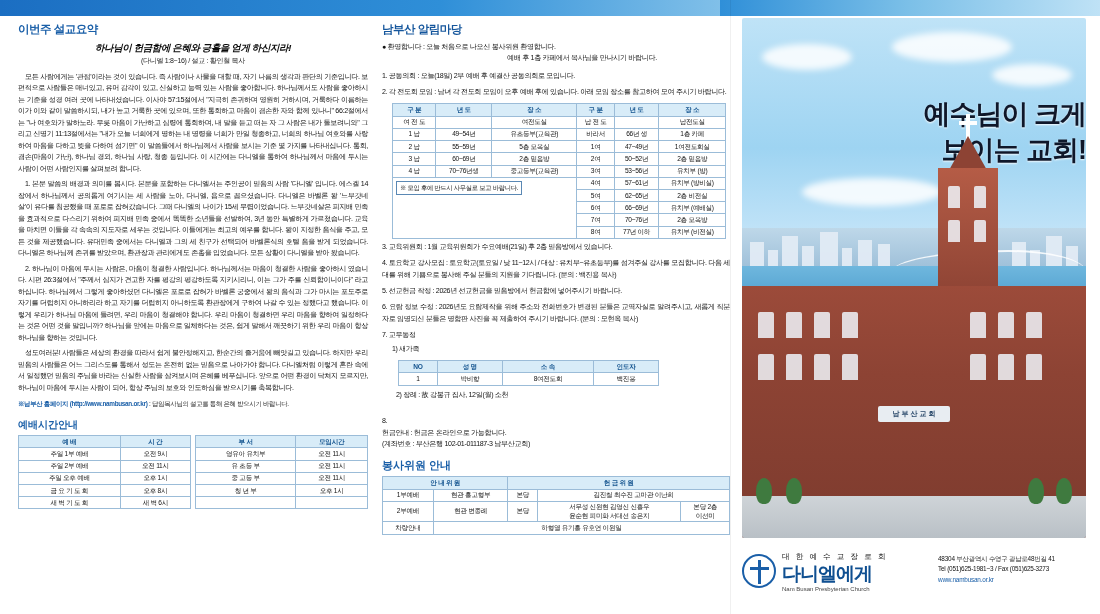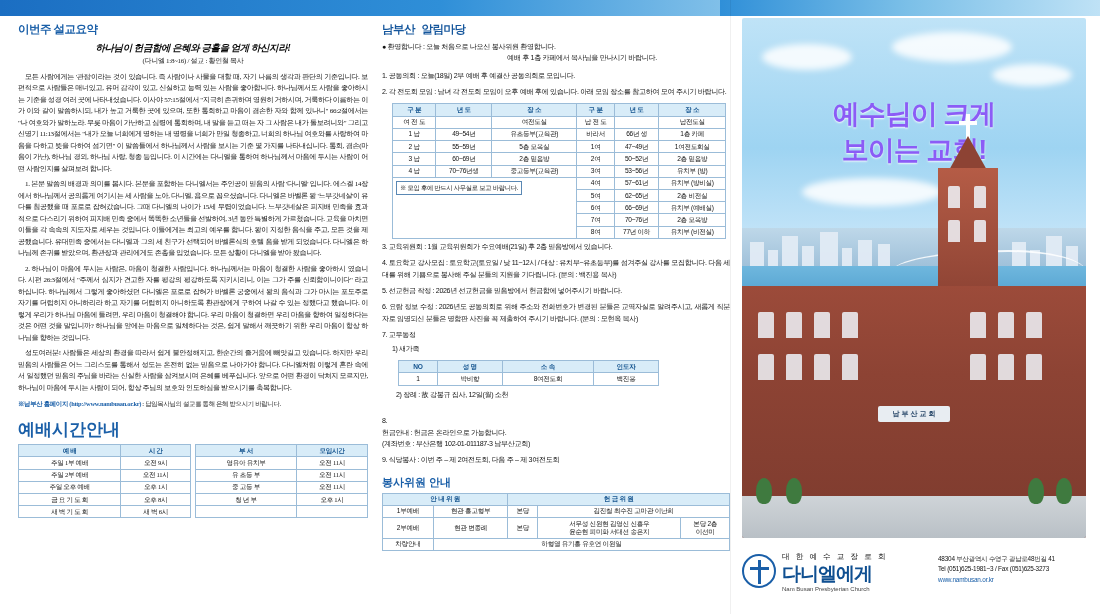--- a/index.html
+++ b/index.html
@@ -20,49 +20,49 @@
     position:absolute; left:0; top:0; width:1100px; height:16px;
     background:linear-gradient(90deg,#1b6ec2 0%, #2f8fd8 40%, #9fd2ef 75%, #cfe8f8 100%);
   }
   .topbar-right {
     position:absolute; right:0; top:0; width:380px; height:16px;
     background:linear-gradient(90deg,#2f8fd8 0%, #7cc0e8 50%, #bfe2f6 100%);
   }
 
   
   .col { position:absolute; top:22px; }
-  .col1 { left:18px; width:350px;font-family:Liberation Serif, serif; }
+  .col1 { left:18px; width:350px; }
   .col2 { left:382px; width:348px; }
 
   h2.sect {
     color:#1a5fa8; font-size:11.5px; font-weight:bold; margin:0 0 5px 0;
     letter-spacing:-0.5px;
   }
-  h2.sect.blue2 { color:#15569c;font-family:Liberation Mono, monospace; }
+  h2.sect.blue2 { color:#15569c; }
 
   .verse {
     font-size:9.5px; font-weight:bold; text-align:center; color:#0b0b0b;
     font-style:italic; margin:2px 0 1px 0; letter-spacing:-0.4px;
   }
   .verse-ref {
     font-size:7px; text-align:center; margin-bottom:6px; color:#222;
     letter-spacing:-0.3px;
   }
   .body-text {
     font-size:7.1px; line-height:1.62; text-align:justify; color:#111;
     letter-spacing:-0.35px; text-indent:7px; margin:0 0 4px 0;
   }
 
   .footnote {
     font-size:6.4px; color:#1a1a1a; margin-top:6px; letter-spacing:-0.3px;
   }
   .footnote .blue { color:#1a5fa8; font-weight:bold; }
 
   
-  .wt-title { color:#1a5fa8; font-size:17px; font-weight:bold; margin:9px 0 3px 0; }
+  .wt-title { color:#1a5fa8; font-size:10px; font-weight:bold; margin:9px 0 3px 0; }
   table.grid {
     border-collapse:collapse; width:100%; font-size:6.6px; letter-spacing:-0.3px;
   }
   table.grid td, table.grid th {
     border:1px solid #9bbcd8; padding:1.5px 2px; text-align:center; color:#111;
     line-height:1.25;
   }
   table.grid th { background:#d8ecf8; font-weight:bold; color:#14548f; }
   .wt-wrap { display:flex; gap:4px; }
   .wt-wrap table { width:50%; }
@@ -148,22 +148,22 @@
   }
   .plaza {
     position:absolute; left:0; bottom:0; width:344px; height:42px;
     background:linear-gradient(180deg,#cfd4d8,#b9c0c6);
   }
   .tree {
     position:absolute; bottom:34px; width:16px; height:26px; background:#3f7a3f;
     border-radius:50% 50% 40% 40%;
   }
   .hero-title {
-    position:absolute; left:0; top:78px; width:344px; text-align:center;
-    font-size:27px; font-weight:bold; color:#8b5cf6; letter-spacing:-1px;
+    position:absolute; left:0; top:78px; width:344px; text-align:right;
+    font-size:27px; font-weight:bold; color:#0f172a; letter-spacing:-1px;
     line-height:1.35; text-shadow:0 1px 2px rgba(255,255,255,0.9);
   }
 
   
   .footer {
     position:absolute; left:742px; top:548px; width:344px; height:60px;
   }
   .logo-circle {
     position:absolute; left:0; top:6px; width:34px; height:34px; border-radius:50%;
     border:2px solid #1a5fa8; background:#fff;
@@ -391,21 +391,21 @@
       <li>
         <span>4.</span>
         <span>토요학교 강사모집 : 토요학교(토요일 / 낮 11~12시 / 대상 : 유치부~유초등부)를 섬겨주실 강사를 모집합니다. 다음 세대를 위해 기쁨으로 봉사해 주실 분들의 지원을 기다립니다. (문의 : 백진용 목사)</span>
       </li>
       <li>
         <span>5.</span>
         <span>선교헌금 작정 : 2026년 선교헌금을 믿음방에서 헌금함에 넣어주시기 바랍니다.</span>
       </li>
       <li>
         <span>6.</span>
-        <span>요람 정보 수정 : 2026년도 공동의회로 위해 주소와 전화번호가 변경된 분들은 교역자실로 알려주시고, 새롭게 직분자로 임명되신 분들은 명함판 사진을 꼭 제출하여 주시기 바랍니다. (문의 : 모현옥 목사)</span>
+        <span>요람 정보 수정 : 2026년도 요람제작을 위해 주소와 전화번호가 변경된 분들은 교역자실로 알려주시고, 새롭게 직분자로 임명되신 분들은 명함판 사진을 꼭 제출하여 주시기 바랍니다. (문의 : 모현옥 목사)</span>
       </li>
       <li>
         <span>7.</span>
         <span>교무동정</span>
         <div class="sub-ol">
           <div>1) 새가족</div>
         </div>
       </li>
     </ol>
 
@@ -428,24 +428,20 @@
       </tbody>
     </table>
 
     <div class="bullet-line" style="padding-left:14px;margin-bottom:4px">2) 장례 : 故 강봉규 집사, 12일(월) 소천</div>
 
     <ol class="notice" style="list-style:none;padding-left:0">
       <li style="white-space:pre-line">
         <span>8.</span>
         <span>헌금안내 : 헌금은 온라인으로 가능합니다.
 (계좌번호 : 부산은행 102-01-011187-3 남부산교회)</span>
-      </li>
-      <li>
-        <span>9.</span>
-        <span>식당봉사 : 이번 주 – 제 2여전도회, 다음 주 – 제 3여전도회</span>
       </li>
     </ol>
 
     <div class="vol-title">봉사위원 안내</div>
     <table class="grid">
       <thead>
         <tr>
           <th colspan="2">안 내 위 원</th>
           <th colspan="3">헌 금 위 원</th>
         </tr>

